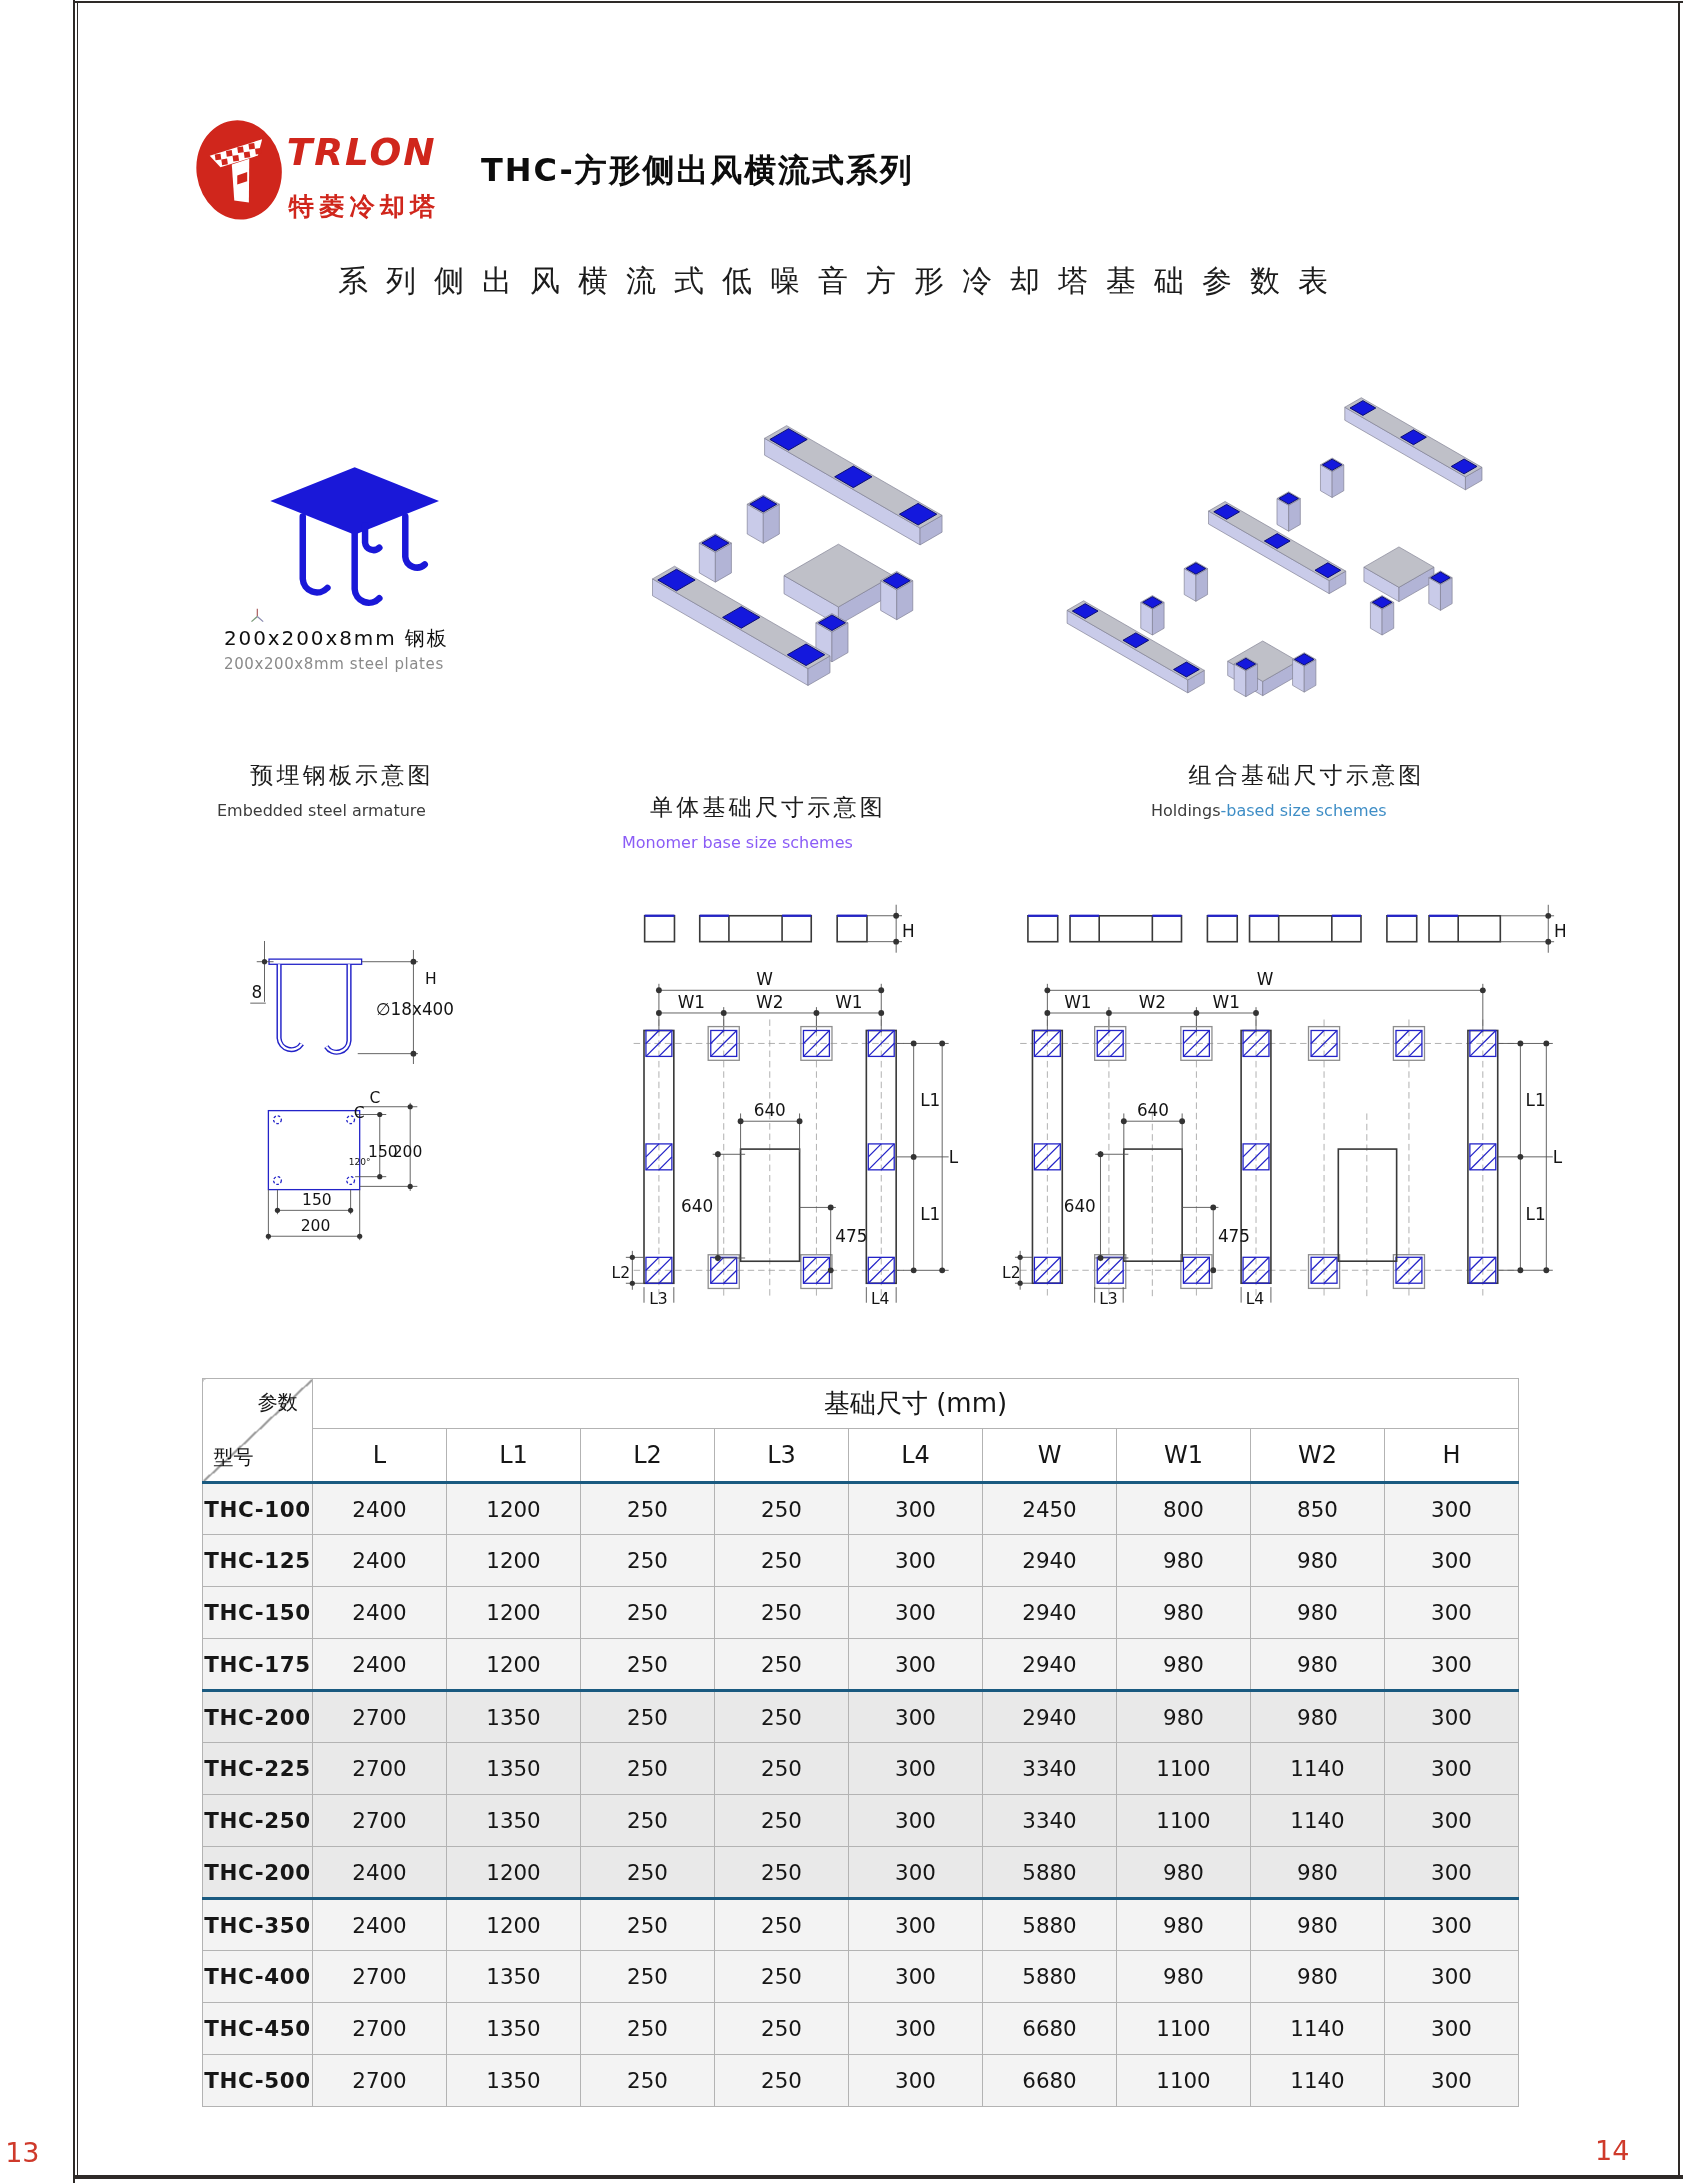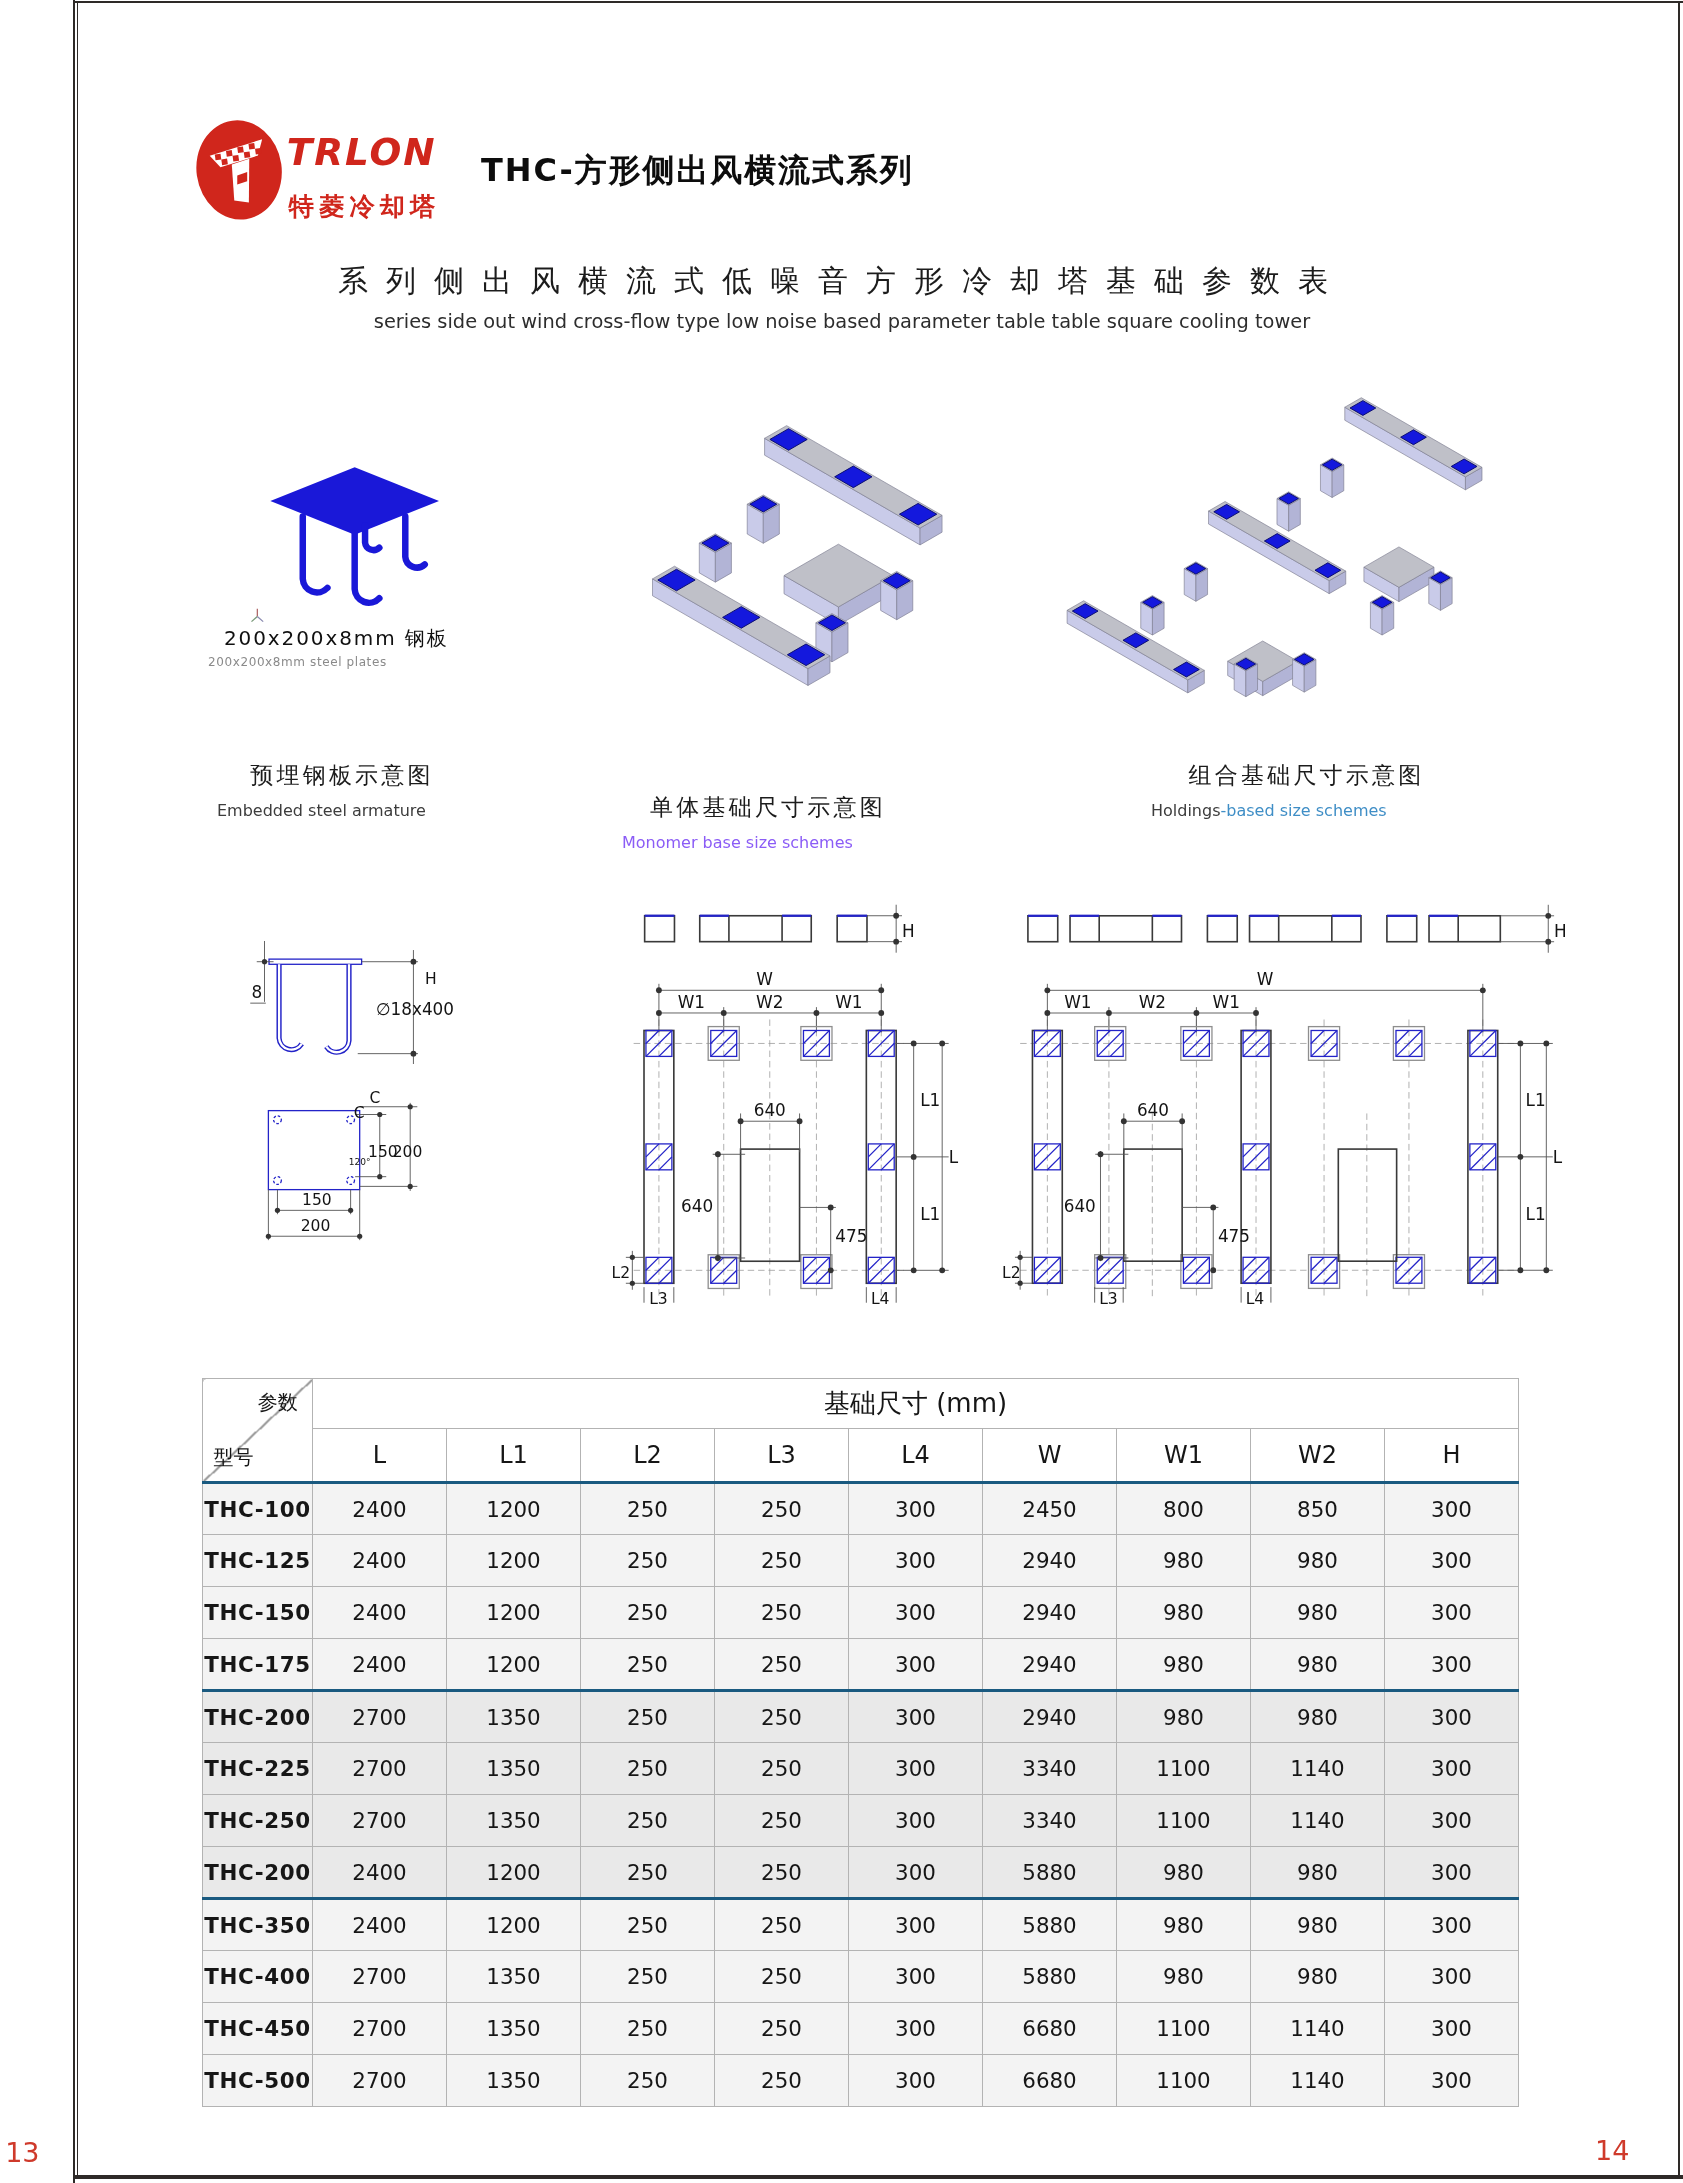--- a/index.html
+++ b/index.html
@@ -7,21 +7,21 @@
         font-family:"DejaVu Sans","Liberation Sans",sans-serif;color:#1a1a1a;}
   .abs{position:absolute;}
   
   .frame{background:#2e2a28;}
   
   #title{left:481px;top:149px;font-size:32px;font-weight:bold;letter-spacing:1.9px;color:#0d0d0d;}
   #sub-cn{left:194px;top:261px;width:1296px;text-align:center;font-size:30px;letter-spacing:18px;color:#1c1c1c;}
   #sub-en{left:194px;top:310px;width:1296px;text-align:center;font-size:19.4px;color:#2d2d2d;}
   
   #plate-cn{left:224px;top:625px;font-size:20px;letter-spacing:1.9px;color:#101010;}
-  #plate-en{left:208px;top:655px;font-size:12px;letter-spacing:0.6px;color:#8a8a8a;}
+  #plate-en{left:224px;top:655px;font-size:15px;letter-spacing:0.6px;color:#8a8a8a;}
   
   .cap-cn{font-size:23px;letter-spacing:3.2px;color:#1c1c1c;text-align:center;}
   .cap-en{font-size:16px;color:#3c3c3c;margin-top:10.4px;}
   .cap-en.gray{color:#8b5cf6;}
   .blue-en{color:#3f8ec6;}
   
   #ptable{left:202px;top:1378px;width:1317px;border-collapse:collapse;table-layout:fixed;
           font-size:21.4px;color:#161616;border-radius:8px;}
   #ptable td,#ptable th{border:1.3px solid #b3b3b3;text-align:center;vertical-align:middle;
           font-weight:normal;padding:0;}
@@ -79,21 +79,20 @@
       <polygon points="68,72 96,67 86,134 64,128" fill="#fff"></polygon>
       <polygon points="74,90 90,87 88,101 72,104" fill="#d0261c"></polygon>
     </g>
     <text x="152" y="74" font-size="58" font-weight="bold" font-style="italic" fill="#d0261c" letter-spacing="3">TRLON</text>
     <text x="155" y="152" font-size="39" font-weight="bold" fill="#d0261c" letter-spacing="8">特菱冷却塔</text>
   </svg>
 
   <div class="abs" id="title">THC-方形侧出风横流式系列</div>
 
   <div class="abs" id="sub-cn">系列侧出风横流式低噪音方形冷却塔基础参数表</div>
-  <div class="abs" id="sub-en">series side out wind cross-flow type low noise based parameter table table square cooling tower</div>
 
   <svg class="abs" style="left:243px;top:462px;" width="224" height="170" viewBox="0 0 345 262">
     <polygon points="172,8 302,60 172,112 42,60" fill="#1a18d8"></polygon>
     <g stroke="#1a18d8" stroke-width="10" fill="none" stroke-linecap="round">
       <path d="M92,84 V180 a22,22 0 0 0 38,14"></path>
       <path d="M172,110 V196 a22,22 0 0 0 38,14"></path>
       <path d="M250,84 V146 a18,18 0 0 0 30,12"></path>
       <path d="M188,98 v26 a13,13 0 0 0 22,8"></path>
     </g>
     <g stroke-width="2">

